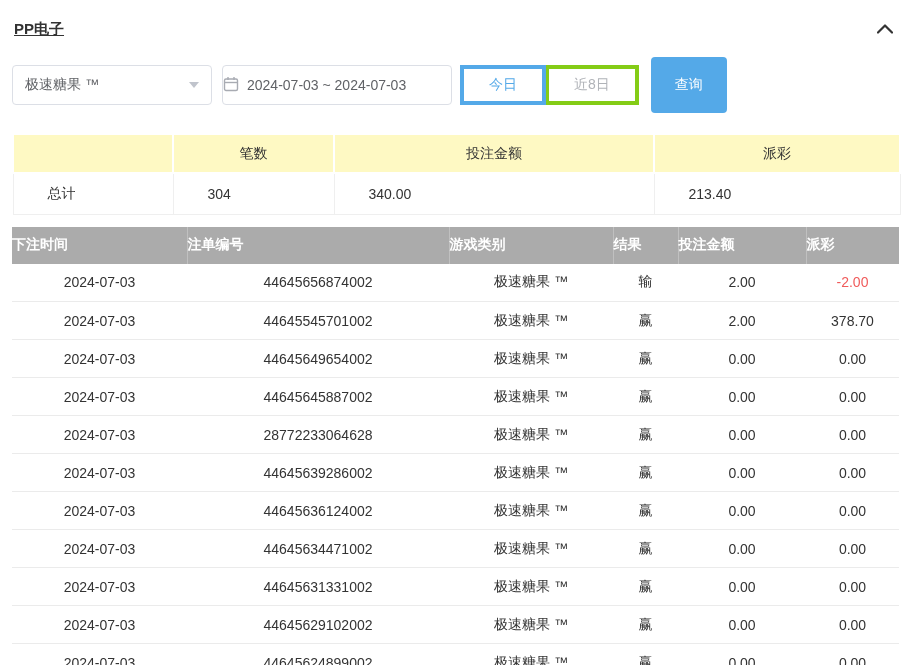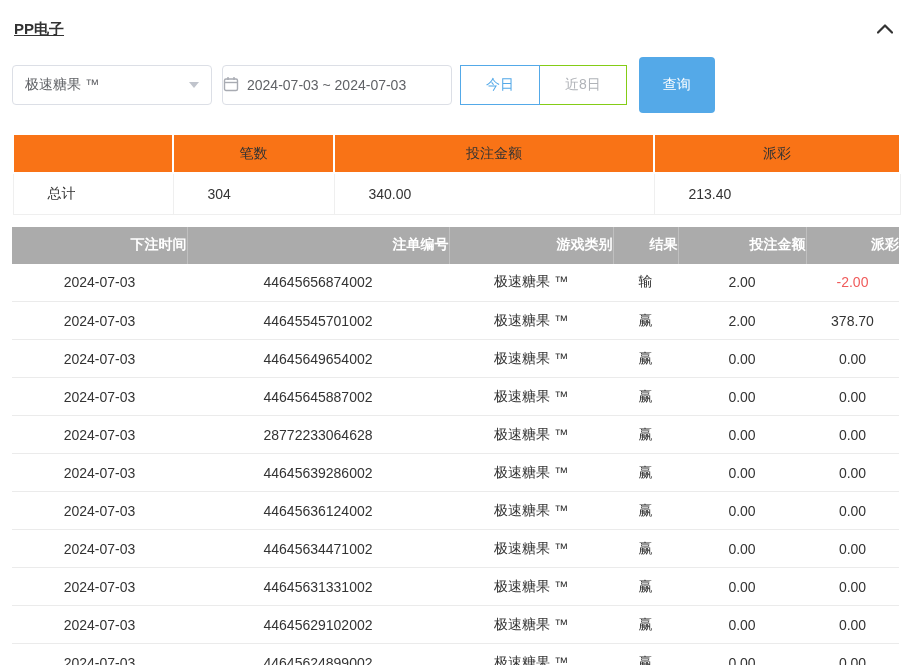--- a/index.html
+++ b/index.html
@@ -22,38 +22,38 @@
   
   .filters{display:flex;align-items:center;margin-top:10px;}
   .select-box{width:200px;height:40px;border:1px solid var(--border);border-radius:4px;
     display:flex;align-items:center;justify-content:space-between;padding:0 12px;color:#606266;cursor:pointer;background:#fff;}
   .select-caret{width:0;height:0;border-left:5px solid transparent;border-right:5px solid transparent;
     border-top:6px solid #c0c4cc;}
   .date-box{margin-left:10px;width:230px;height:40px;border:1px solid var(--border);border-radius:4px;
     display:flex;align-items:center;padding:0 0;color:#606266;cursor:pointer;background:#fff;}
   .date-box .txt{margin-left:8px;}
   .quick-group{display:flex;margin-left:8px;}
-  .qb{height:40px;padding:0 25px;background:#fff;border:1px solid #84cc16;color:#b0b3b8;
+  .qb{height:40px;padding:0 25px;background:#fff;border:4px solid #84cc16;color:#b0b3b8;
     font-size:14px;cursor:pointer;margin-left:-1px;}
   .qb:first-child{margin-left:0;}
   .qb.active{border-color:var(--accent);color:var(--accent);position:relative;z-index:1;}
   .search-btn{margin-left:12px;height:56px;padding:0 24px;background:var(--accent);color:#fff;
     border:none;border-radius:4px;font-size:14px;cursor:pointer;}
 
   
   table{border-collapse:collapse;table-layout:fixed;width:887px;}
   .summary{margin-top:20px;}
-  .summary th{background:#f97316;border:2px solid #fff;height:39px;font-weight:normal;
+  .summary th{background:#fef9c3;border:2px solid #fff;height:39px;font-weight:normal;
     font-size:14px;color:#333;text-align:center;}
   .summary td{border:1px solid #efefef;height:41px;font-size:14px;color:#333;background:#fff;padding-left:34px;}
 
   
   .bets{margin-top:12px;}
   .bets th{background:var(--grid-header-bg);color:#fff;font-weight:bold;font-size:14px;height:37px;
-    text-align:right;border-right:1px solid rgba(255,255,255,0.25);}
+    text-align:left;border-right:1px solid rgba(255,255,255,0.25);}
   .bets th:last-child{border-right:none;}
   .bets td{height:38px;text-align:center;font-size:14px;color:#333;border-bottom:1px solid var(--line);background:#fff;}
   .bets td.neg{color:var(--neg);}
 </style>
 </head>
 <body>
 
 <div class="wrap">
 
   <div class="panel-head">

